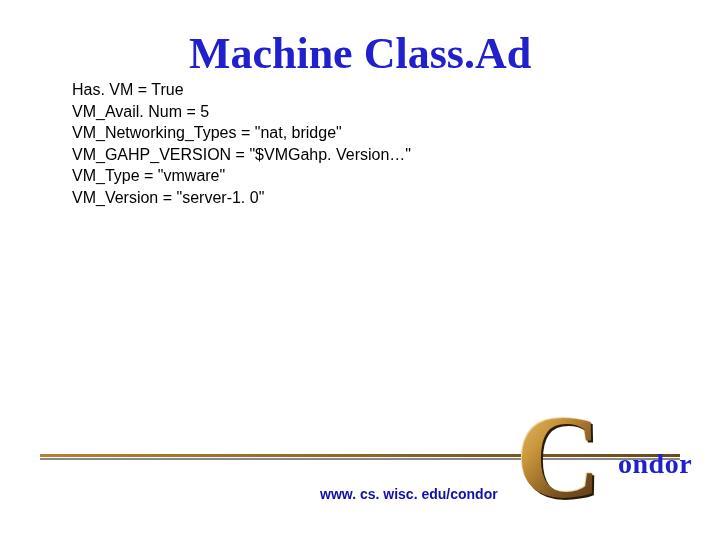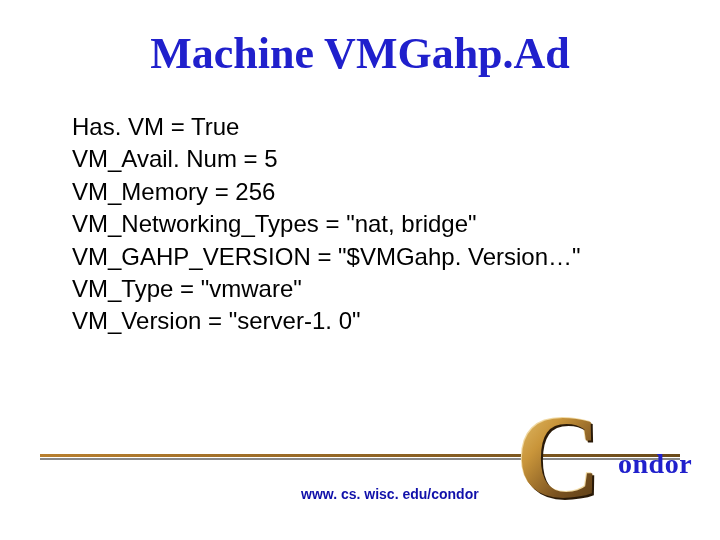--- a/index.html
+++ b/index.html
@@ -13,23 +13,22 @@
   }
   .title {
     font-family: "Comic Sans MS", "Comic Sans", cursive;
     font-weight: bold;
     font-size: 44px;
     color: #2020cc;
     text-align: center;
     margin-top: 28px;
   }
   .content {
-    margin-top: 32px;
     margin-left: 72px;
-    font-size: 24px;
+    font-size: 16px;
     color: #000;
     line-height: 1.35;
   }
   .content div { white-space: nowrap; }
   .footer-line {
     position: absolute;
     left: 40px;
     right: 40px;
     bottom: 80px;
     height: 6px;
@@ -39,21 +38,21 @@
     background: linear-gradient(to right, #b87f2e, #6a4a1a);
   }
   .footer-line .bar-bot {
     height: 2px;
     background: #888;
     margin-top: 1px;
   }
   .url {
     position: absolute;
     bottom: 38px;
-    left: 301px;
+    left: 320px;
     font-size: 14px;
     font-weight: bold;
     color: #1010aa;
   }
   .logo {
     position: absolute;
     right: 44px;
     bottom: 18px;
     width: 160px;
     height: 120px;
@@ -82,26 +81,25 @@
     font-size: 28px;
     font-weight: bold;
     color: #2020cc;
     letter-spacing: 0.5px;
     margin-left: 40px;
   }
 </style>
 </head>
 <body>
 
-<h1 class="title">Machine VMGahp.Ad</h1>
+<h1 class="title">Machine Class.Ad</h1>
 
 <div class="content">
   <div>Has. VM = True</div>
   <div>VM_Avail. Num = 5</div>
-  <div>VM_Memory = 256</div>
   <div>VM_Networking_Types = "nat, bridge"</div>
   <div>VM_GAHP_VERSION = "$VMGahp. Version…"</div>
   <div>VM_Type = "vmware"</div>
   <div>VM_Version = "server-1. 0"</div>
 </div>
 
 <div class="footer-line">
   <div class="bar-top"></div>
   <div class="bar-bot"></div>
 </div>

